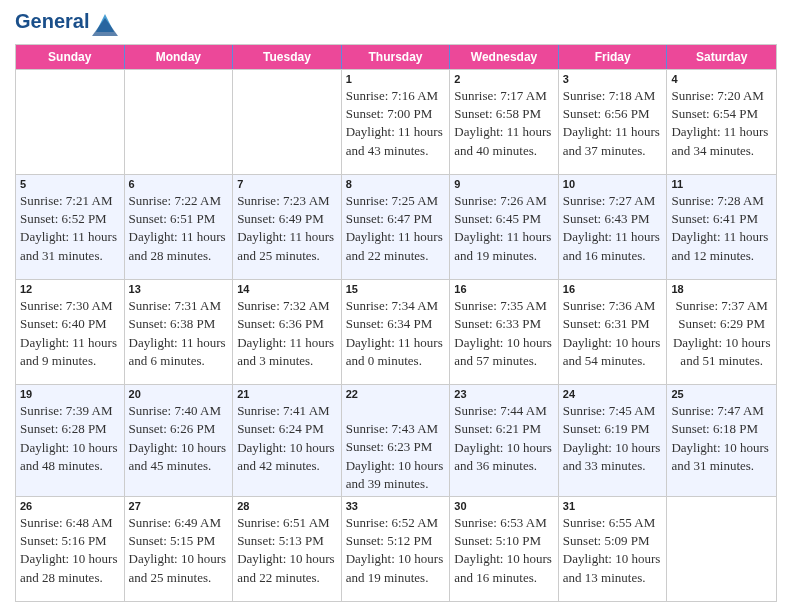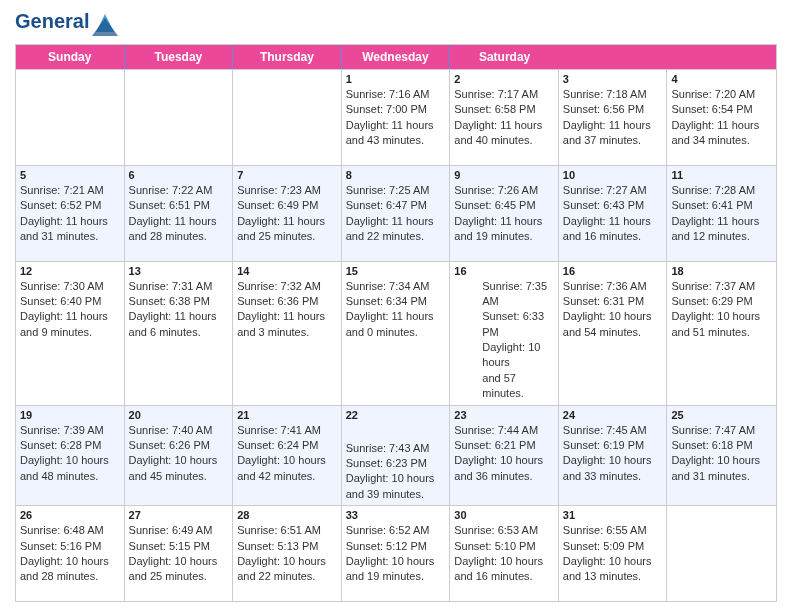--- a/index.html
+++ b/index.html
@@ -83,23 +83,24 @@
     .cal-cell.alt-row {
       background: #f0f4ff;
     }
     .day-num {
       font-size: 11px;
       font-weight: bold;
       color: #222;
       margin-bottom: 2px;
     }
     .cell-info {
-      font-size: 11px;
+      font-size: 13px;
       line-height: 1.4;
       color: #333;
+      font-family: Liberation Serif, serif;
     }
   </style>
 </head>
 <body>
 
 <div class="page">
   <div class="header">
     <div class="logo">
       <div>
         <div style="display:flex;align-items:center;">
@@ -117,23 +118,25 @@
     </div>
     <div class="title-area">
       <div class="month-title"></div>
       <div class="subtitle"></div>
     </div>
   </div>
 
   <div class="calendar">
     <div class="cal-header">
     <div class="cal-header-cell">Sunday</div>
+        <div class="cal-header-cell">Monday</div>
         <div class="cal-header-cell">Tuesday</div>
         <div class="cal-header-cell">Thursday</div>
         <div class="cal-header-cell">Wednesday</div>
+        <div class="cal-header-cell">Friday</div>
         <div class="cal-header-cell">Saturday</div>
       </div>
     <div class="cal-body">
     <div class="cal-row">
           <div class="cal-cell"></div>
           <div class="cal-cell"></div>
           <div class="cal-cell"></div>
           <div class="cal-cell">
             <div class="day-num">1</div>
             <div class="cell-info" style="white-space: pre-line;">Sunrise: 7:16 AM
@@ -238,35 +241,35 @@
           </div>
           <div class="cal-cell">
             <div class="day-num">15</div>
             <div class="cell-info" style="white-space: pre-line;">Sunrise: 7:34 AM
 Sunset: 6:34 PM
 Daylight: 11 hours
 and 0 minutes.</div>
           </div>
           <div class="cal-cell">
             <div class="day-num">16</div>
-            <div class="cell-info" style="white-space: pre-line; margin-left: 28px;">Sunrise: 7:35 AM
+            <div class="cell-info" style="white-space: pre-line;">Sunrise: 7:35 AM
 Sunset: 6:33 PM
 Daylight: 10 hours
 and 57 minutes.</div>
           </div>
           <div class="cal-cell">
             <div class="day-num">16</div>
             <div class="cell-info" style="white-space: pre-line;">Sunrise: 7:36 AM
 Sunset: 6:31 PM
 Daylight: 10 hours
 and 54 minutes.</div>
           </div>
           <div class="cal-cell">
             <div class="day-num">18</div>
-            <div class="cell-info" style="white-space: pre-line;">Sunrise: 7:37 AM
+            <div class="cell-info" style="white-space: pre-line; text-align: center;">Sunrise: 7:37 AM
 Sunset: 6:29 PM
 Daylight: 10 hours
 and 51 minutes.</div>
           </div>
         </div>
         <div class="cal-row">
           <div class="cal-cell alt-row">
             <div class="day-num">19</div>
             <div class="cell-info" style="white-space: pre-line;">Sunrise: 7:39 AM
 Sunset: 6:28 PM

